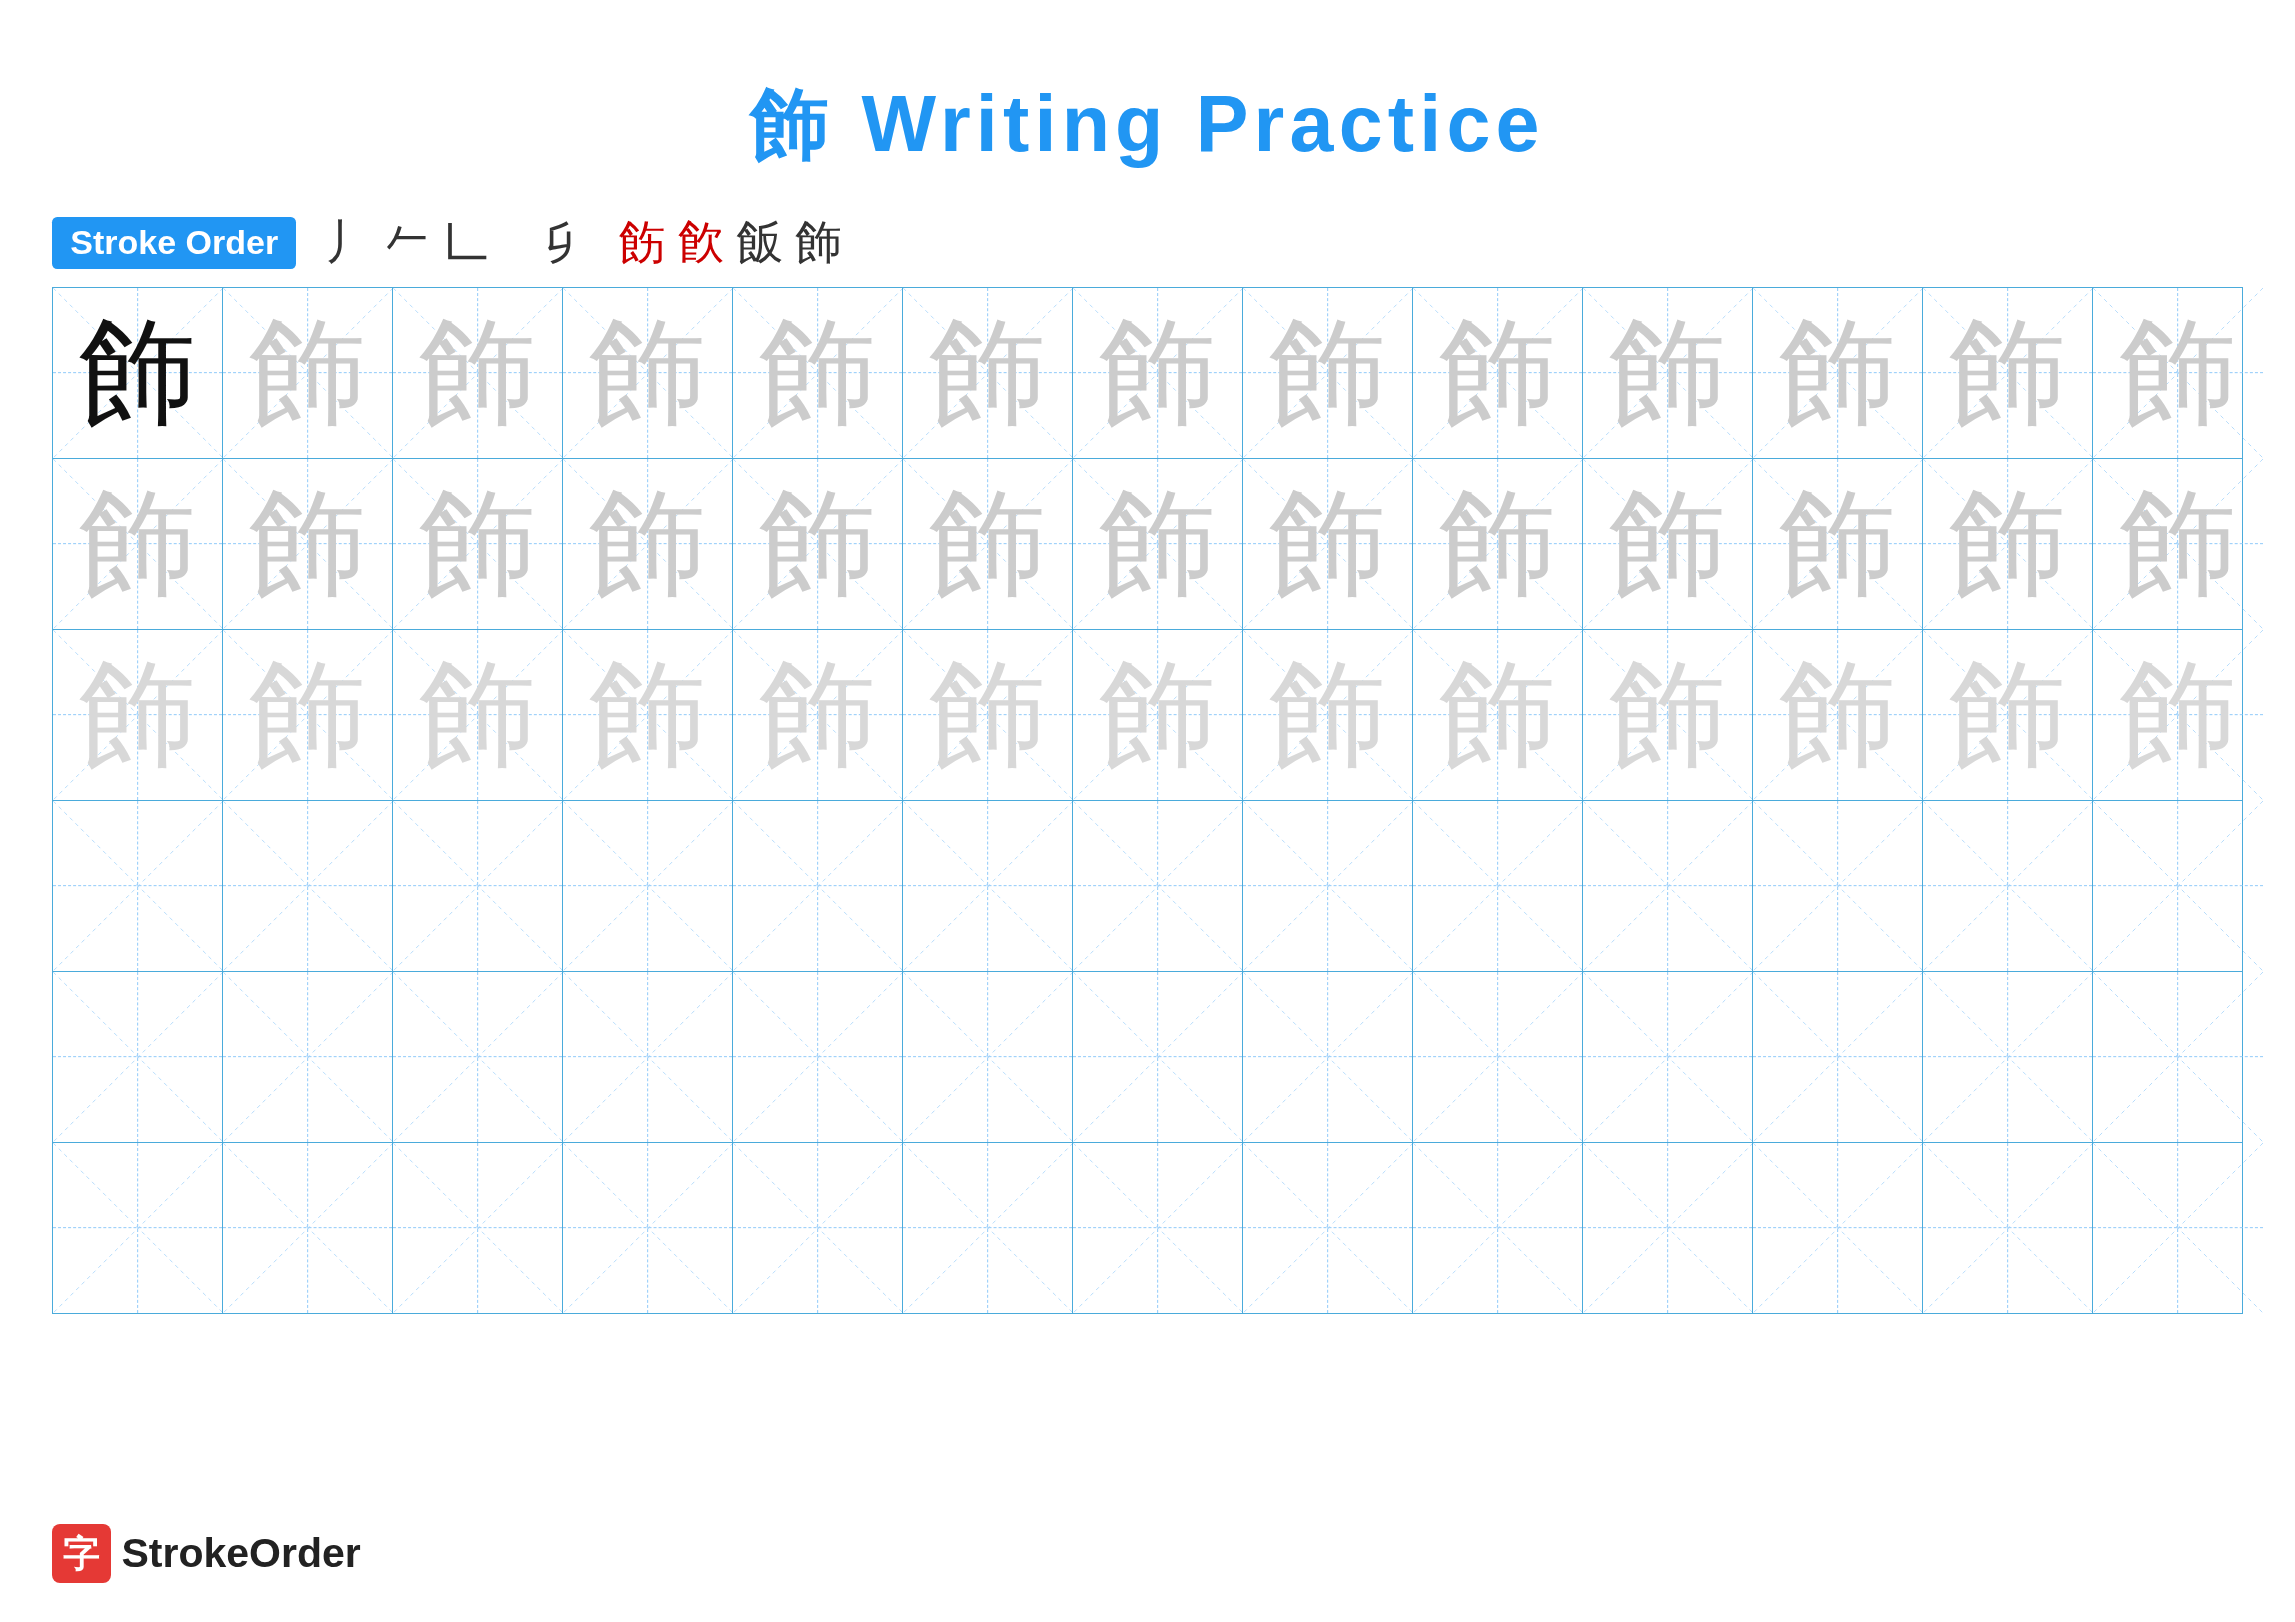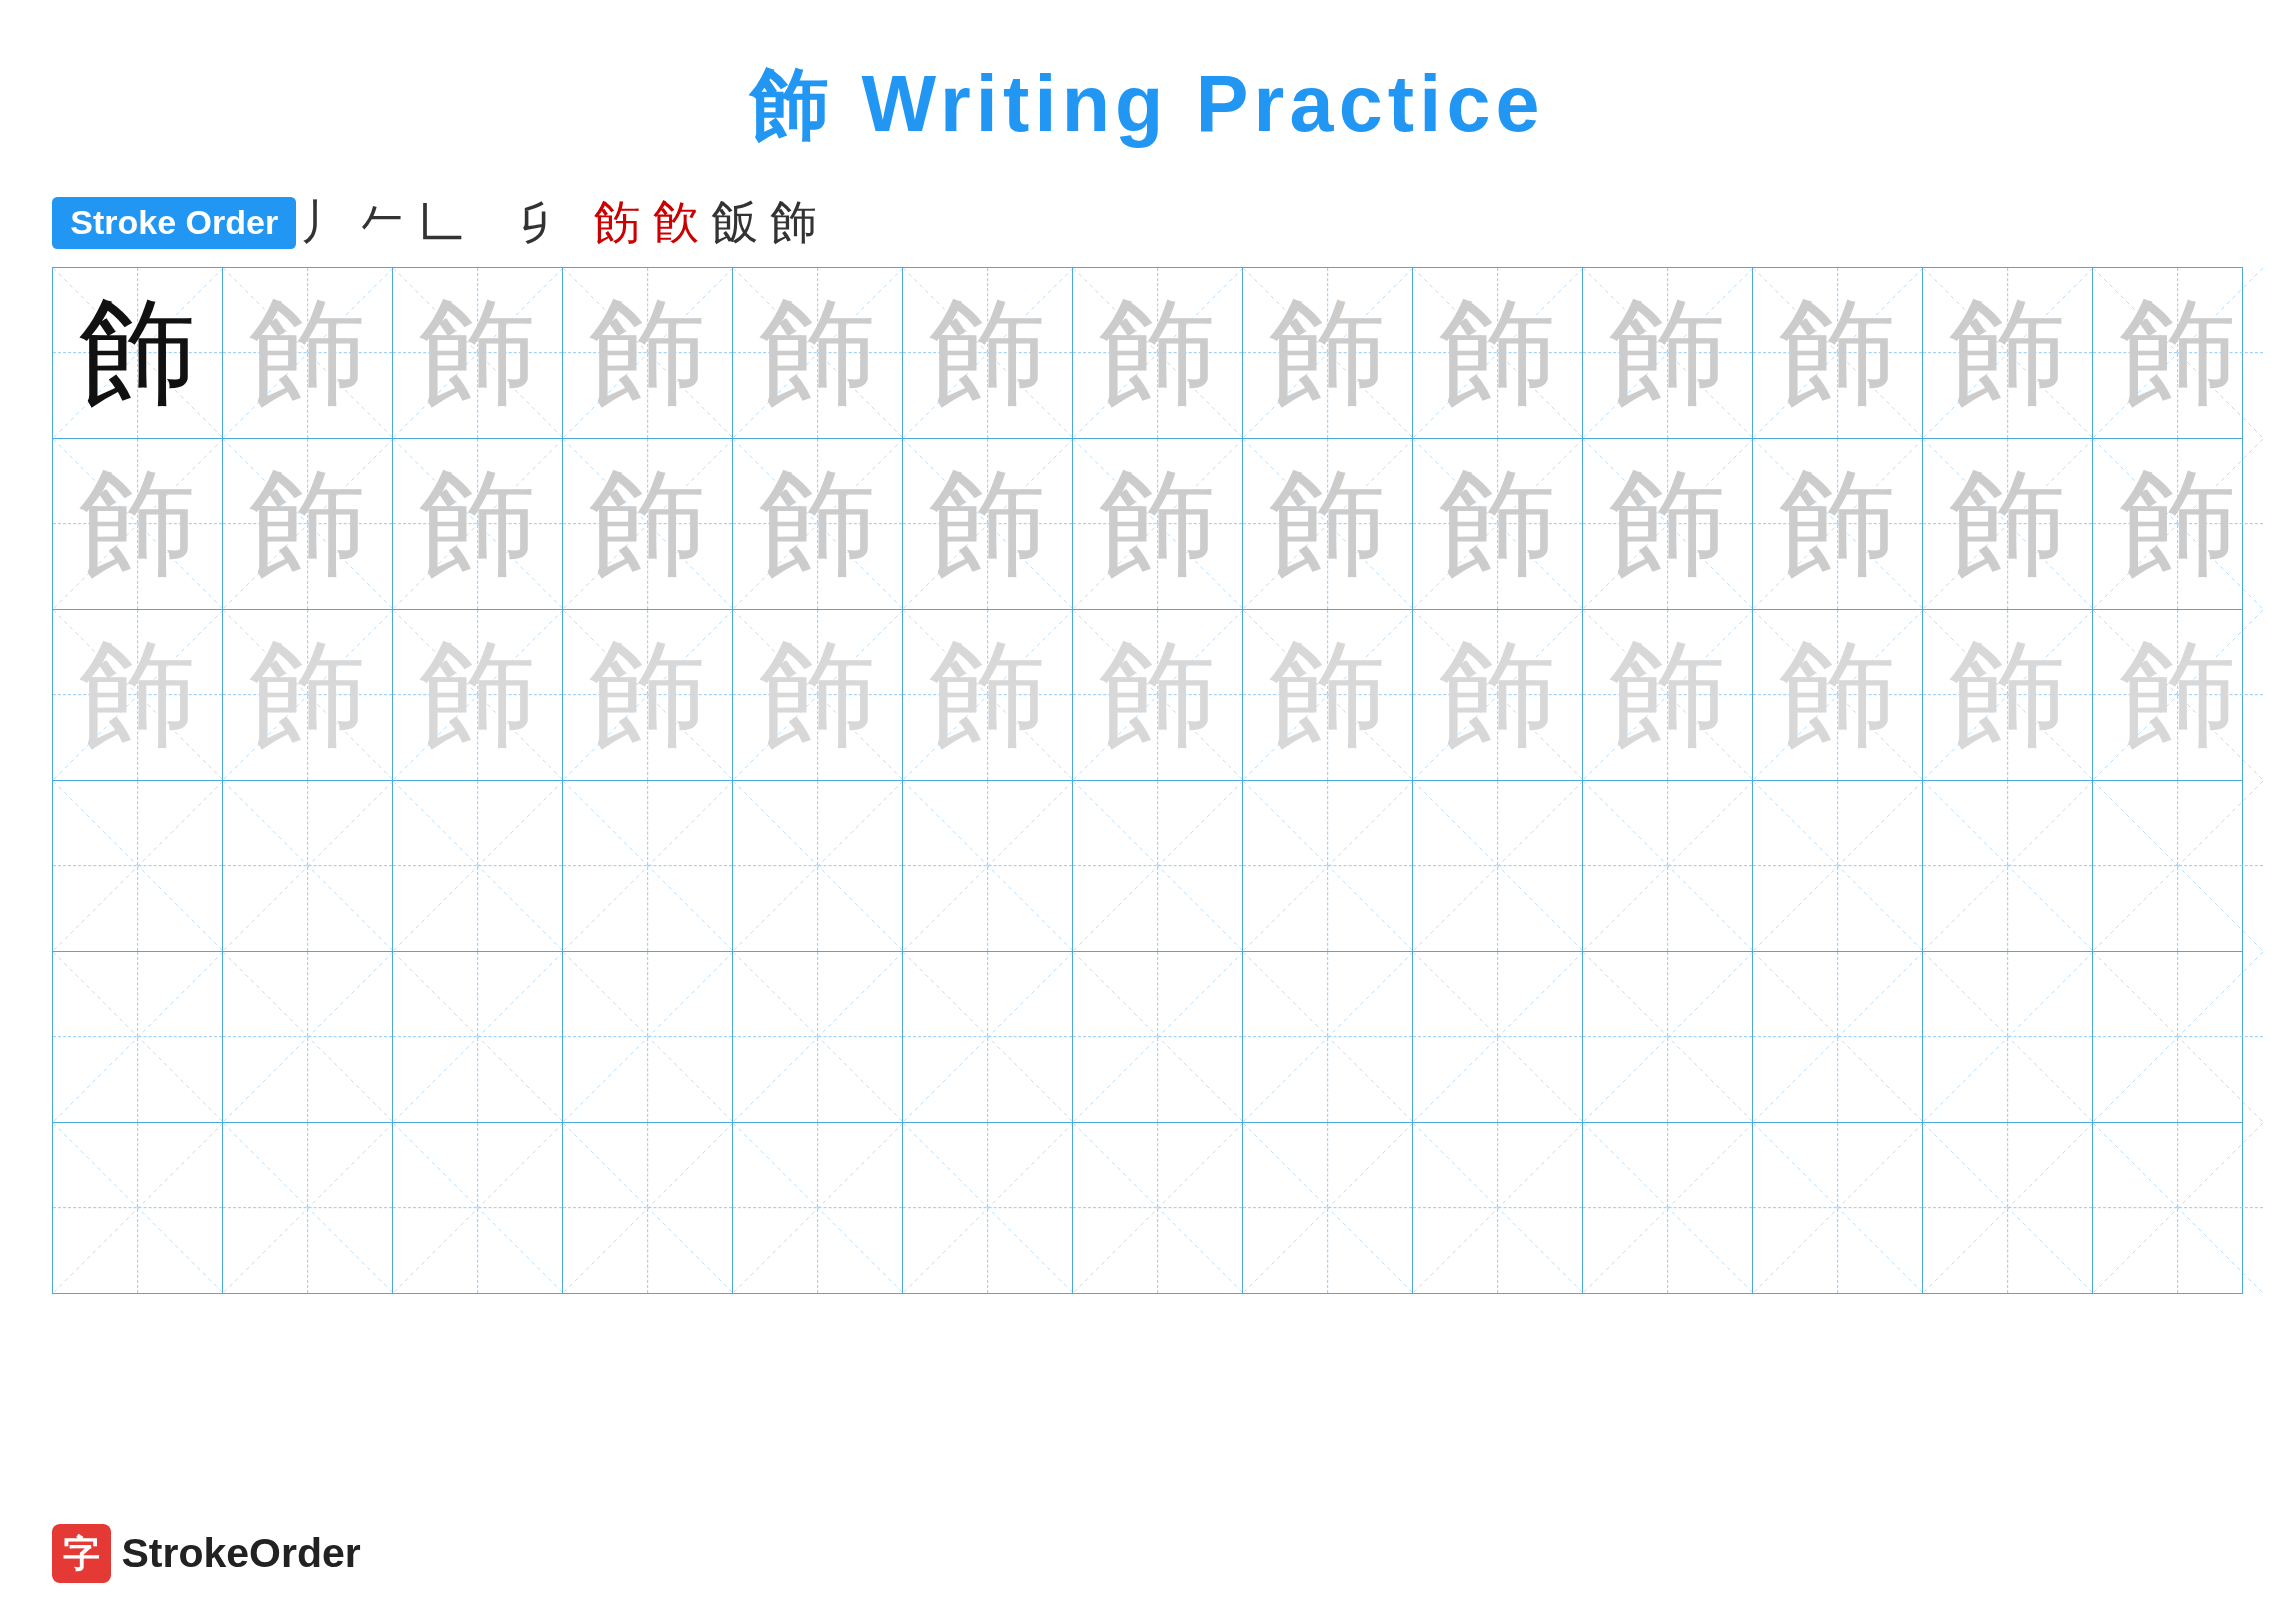--- a/index.html
+++ b/index.html
@@ -7,33 +7,33 @@
       width: 2295px;
       height: 1622px;
       background: #ffffff;
       font-family: serif;
       position: relative;
       overflow: hidden;
     }
 
     .page-title {
       text-align: center;
-      padding-top: 52px;
+      padding-top: 72px;
       font-size: 79px;
       color: #2196F3;
       font-family: sans-serif;
       font-weight: bold;
       letter-spacing: 5.2px;
     }
 
     .stroke-order-row {
       display: flex;
       align-items: center;
       margin: 33px 52px 6px 52px;
-      gap: 3px;
+      gap: 28px;
     }
 
     .stroke-order-badge {
       background: #2196F3;
       color: white;
       font-size: 34px;
       font-family: sans-serif;
       font-weight: bold;
       padding: 6.5px 18.3px;
       border-radius: 5.2px;

